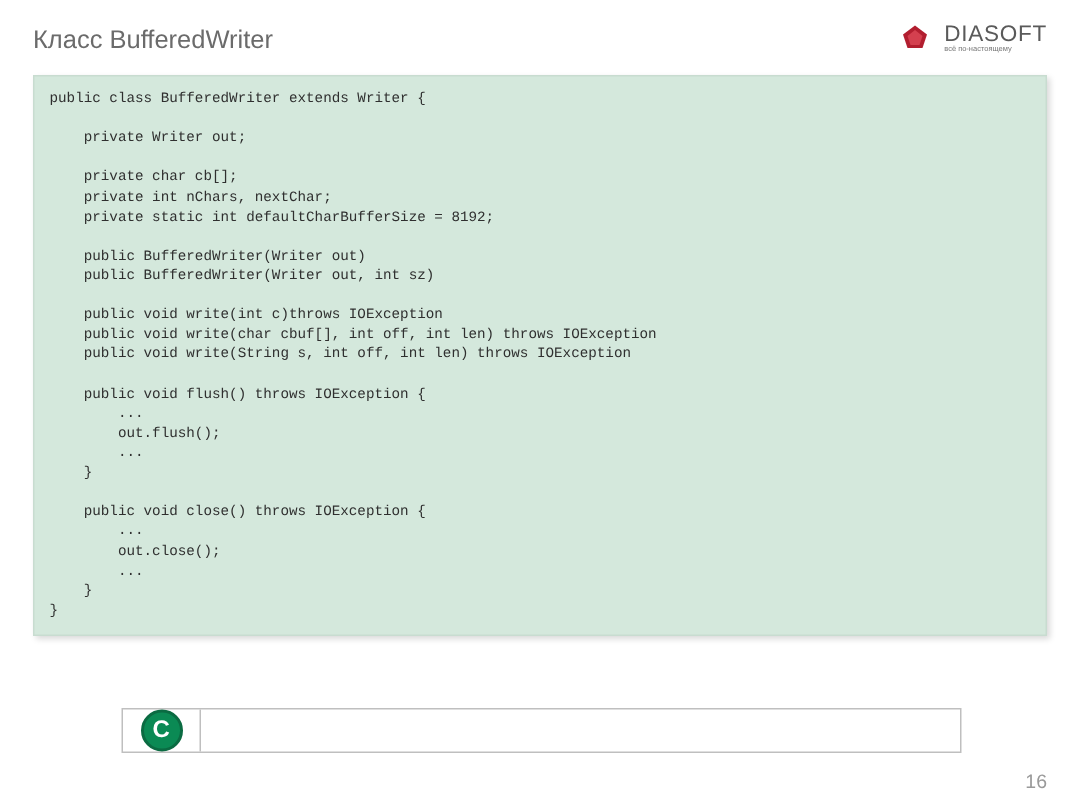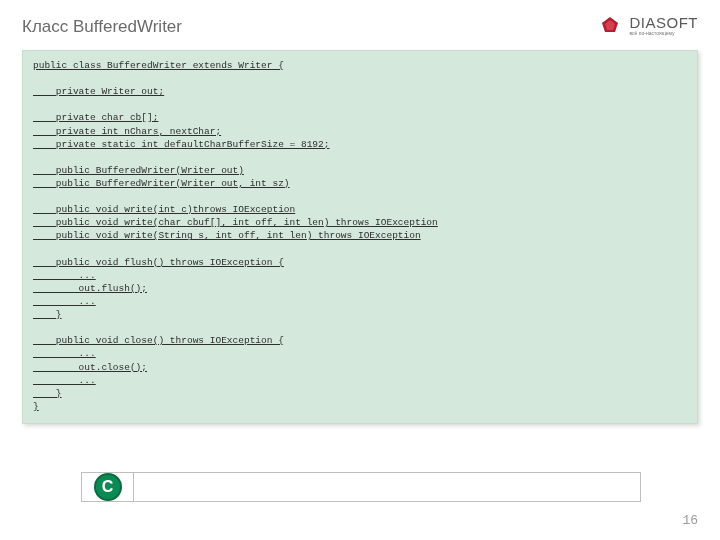--- a/index.html
+++ b/index.html
@@ -53,21 +53,20 @@
     box-shadow: 2px 2px 4px rgba(0,0,0,0.15);
     padding: 8px 10px 10px 10px;
   }
   .code-block pre {
     margin: 0;
     font-family: "Courier New", monospace;
     font-size: 9.5px;
     line-height: 1.38;
     color: #2f2f2f;
     white-space: pre;
-    text-decoration: underline;
   }
   .note-box {
     position: absolute;
     left: 81px;
     bottom: 38px;
     width: 560px;
     border: 1px solid #bfbfbf;
     display: flex;
     align-items: stretch;
   }
@@ -98,21 +97,20 @@
     color: #555;
     padding: 7px 10px;
     text-align: justify;
   }
   .page-num {
     position: absolute;
     right: 22px;
     bottom: 12px;
     font-size: 13px;
     color: #9a9a9a;
-    font-family: Liberation Mono, monospace;
   }
 </style>
 </head>
 <body>
 
 <div class="header">
   <div class="title">Класс BufferedWriter</div>
   <div class="logo">
     <svg width="26" height="26" viewBox="0 0 26 26">
       <path d="M13 3 L21 9 L18 18 L8 18 L5 9 Z" fill="#b21e2f"></path>

